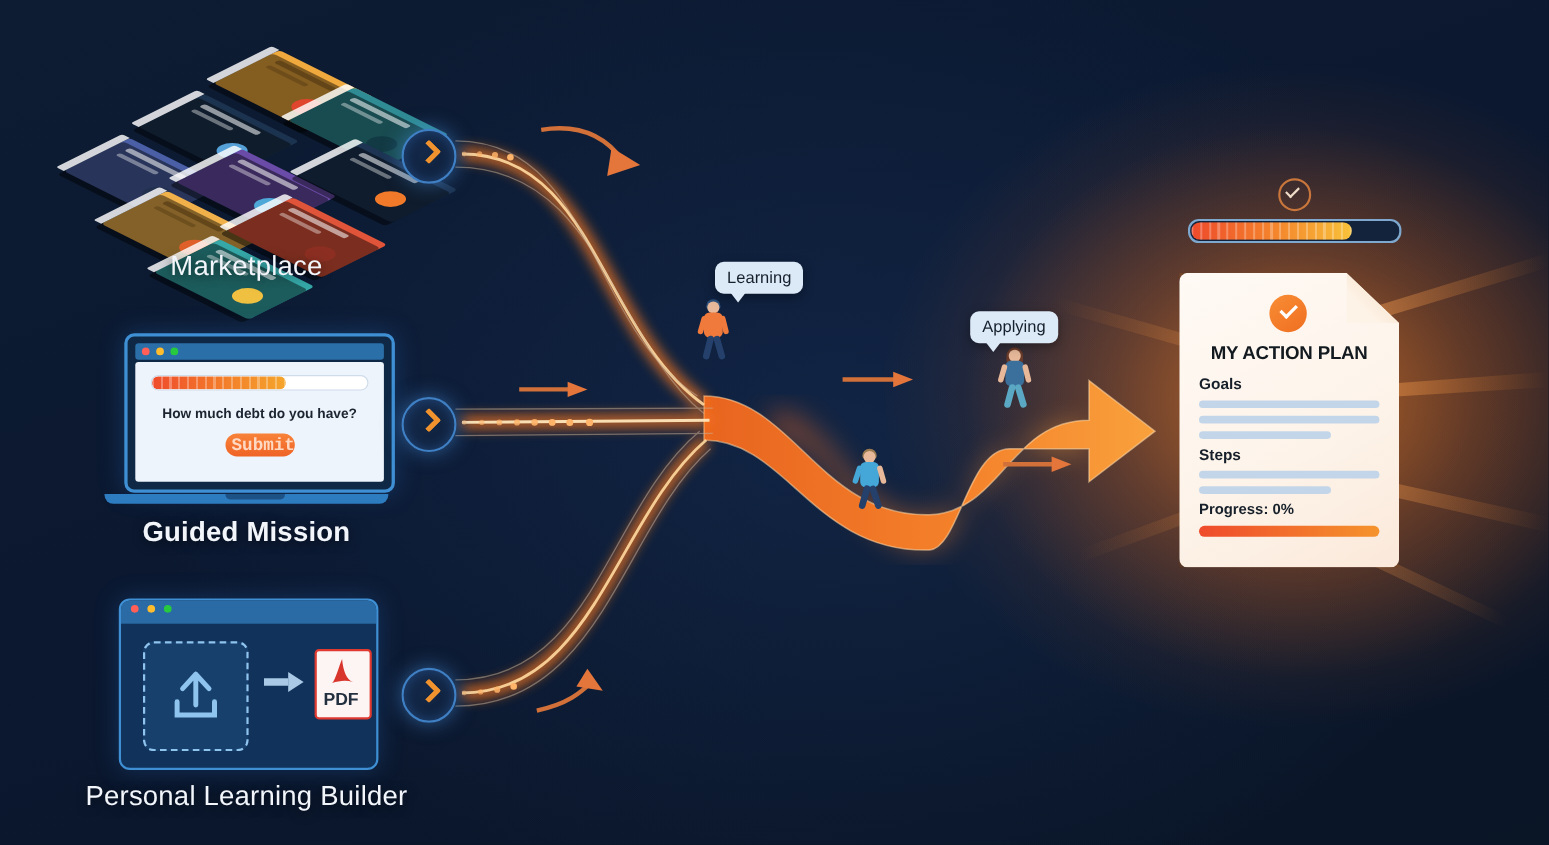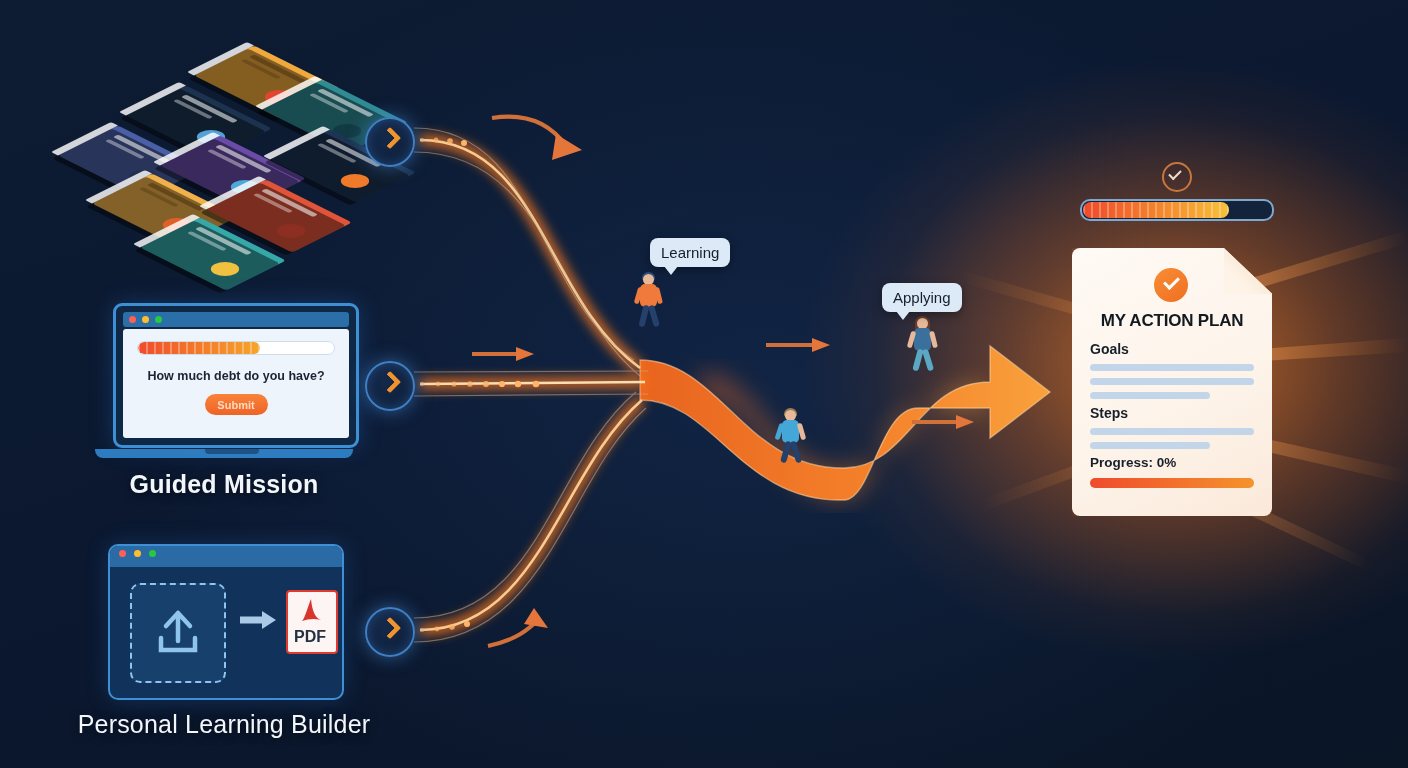--- a/index.html
+++ b/index.html
@@ -40,22 +40,22 @@
         background:#0f2845;box-shadow:0 0 22px rgba(40,110,190,.35);overflow:hidden;}
   #lapbar{position:absolute;left:7px;right:7px;top:6px;height:15px;background:#2b6fa8;border-radius:3px;}
   .dot{position:absolute;top:4px;width:7px;height:7px;border-radius:50%;}
   #lapinner{position:absolute;left:7px;right:7px;top:23px;bottom:7px;background:#eef4fb;border-radius:3px;padding:12px 14px;box-sizing:border-box;}
   .pbar{height:12px;border-radius:7px;background:#fff;border:1px solid #cfdcea;overflow:hidden;position:relative;}
   .pfill{position:absolute;left:0;top:0;bottom:0;border-radius:7px;
         background:repeating-linear-gradient(90deg,rgba(255,255,255,.30) 0 2px,rgba(255,255,255,0) 2px 8px),
                    linear-gradient(90deg,#ef4b2c,#f37a2a,#f5a62c);}
   #lapq{margin-top:14px;text-align:center;font-size:12.5px;font-weight:bold;color:#1b2430;}
   #submit{display:block;margin:11px auto 0;width:63px;height:21px;border:none;border-radius:11px;
-        background:linear-gradient(180deg,#f8833a,#ef6326);color:#ffd9c2;font-size:11px;font-weight:bold;
-        font-family:Liberation Sans, sans-serif;cursor:pointer;}
+        background:linear-gradient(180deg,#f8833a,#ef6326);color:#ffd9c2;font-size:16px;font-weight:bold;
+        font-family:Liberation Mono, monospace;cursor:pointer;}
   #lapfoot{position:absolute;left:-18px;top:146px;width:258px;height:9px;border-radius:0 0 8px 8px;background:#2e7cc0;}
   #lapnotch{position:absolute;left:92px;top:146px;width:54px;height:5px;background:#1d5286;border-radius:0 0 4px 4px;}
 
   
   #upload{position:absolute;left:108px;top:544px;width:232px;height:152px;
         border:2px solid #3f8fd4;border-radius:10px;background:#11325a;overflow:hidden;
         box-shadow:0 0 22px rgba(40,110,190,.30);}
   #upbar{position:absolute;left:0;right:0;top:0;height:21px;background:#2a6ba5;}
   #dropzone{position:absolute;left:20px;top:37px;width:92px;height:96px;border:2px dashed #8fc4ef;border-radius:10px;background:rgba(60,130,200,.18);}
   #pdficon{position:absolute;left:176px;top:44px;width:48px;height:60px;background:#fdf4f4;border:2.5px solid #e03a30;border-radius:4px;}
@@ -270,20 +270,21 @@
         <span class="em" style="background:#8c2f22"></span>
       </div>
     <div class="book" style="left:92px;top:200px;background:#36a8a8">
         <span class="base"></span>
         <span class="spine"></span>
         <span class="tt"></span>
         <span class="tt2"></span>
         <span class="em" style="background:#f0c040"></span>
       </div>
   </div>
+  <div class="lbl" style="left:74px;top:228px;width:300px;">Marketplace</div>
 
   <div id="laptop">
     <div id="lapscreen">
       <div id="lapbar">
         <span class="dot" style="left:6px;background:#ff5f56"></span>
         <span class="dot" style="left:19px;background:#ffbd2e"></span>
         <span class="dot" style="left:32px;background:#27c93f"></span>
       </div>
       <div id="lapinner">
         <div class="pbar">

